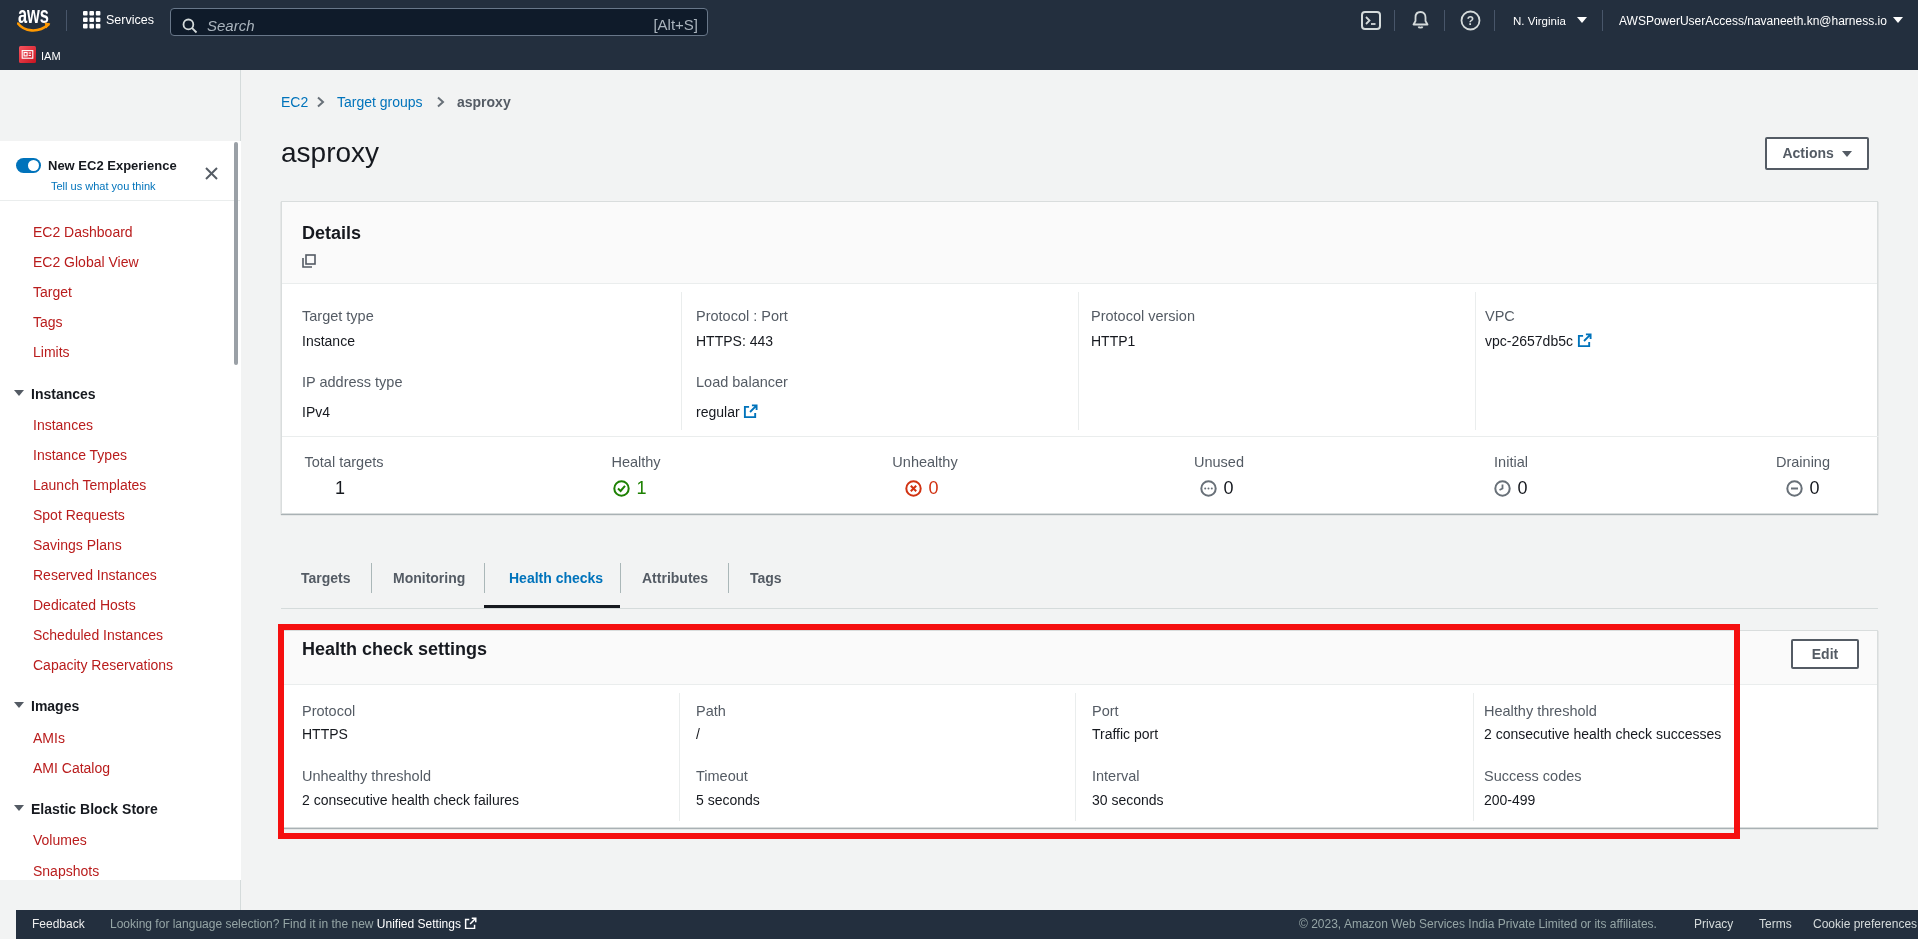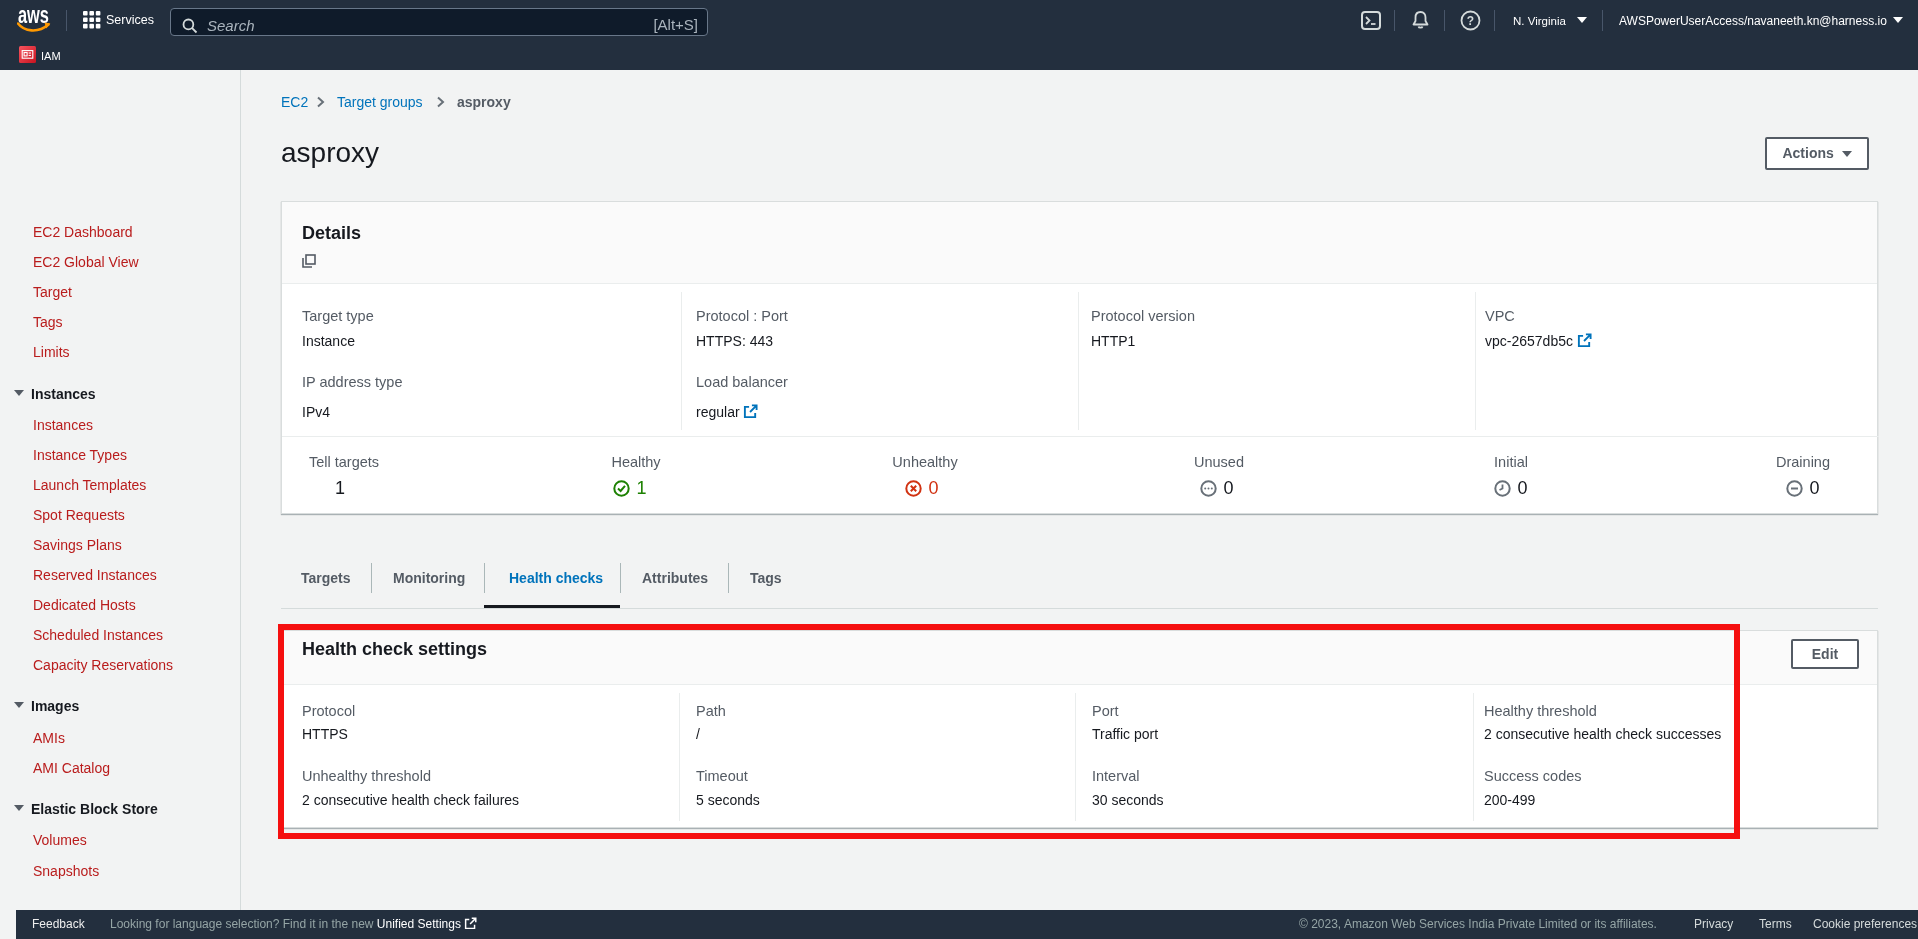--- a/index.html
+++ b/index.html
@@ -119,20 +119,33 @@
       <rect x="3.2" y="4.6" width="10.6" height="7.6"></rect>
       <rect x="5.1" y="6.5" width="3" height="3.4"></rect>
       <line x1="9.6" y1="7" x2="12" y2="7"></line>
       <line x1="9.6" y1="9.4" x2="12" y2="9.4"></line>
     </g>
   </svg>
   <span class="navtext" style="left:41px;top:50px;font-size:11px;line-height:12px">IAM</span>
 </div>
 
 <div id="sidebar-border"></div>
+<div id="sidepanel">
+  <div class="abs" style="left:16px;top:17px;width:25px;height:15px;border-radius:8px;background:#0073bb">
+    <div class="abs" style="left:12px;top:2px;width:11px;height:11px;border-radius:50%;background:#fff"></div>
+  </div>
+  <span class="abs" style="left:48px;top:17px;font-size:13px;font-weight:bold;color:#16191f;line-height:15px">New EC2 Experience</span>
+  <span class="abs" style="left:51px;top:39px;font-size:11px;color:#0073bb;line-height:13px">Tell us what you think</span>
+  <svg class="abs" style="left:204px;top:25px" width="15" height="15" viewBox="0 0 15 15">
+    <line x1="2" y1="2" x2="13" y2="13" stroke="#545b64" stroke-width="2"></line>
+    <line x1="13" y1="2" x2="2" y2="13" stroke="#545b64" stroke-width="2"></line>
+  </svg>
+  <div class="divider"></div>
+  <div id="sscroll"></div>
+</div>
 <div id="sidenav">
 <span class="snav" style="top:223px">EC2 Dashboard</span>
 <span class="snav" style="top:253px">EC2 Global View</span>
 <span class="snav" style="top:283px">Target</span>
 <span class="snav" style="top:313px">Tags</span>
 <span class="snav" style="top:343px">Limits</span>
 <div class="scaret" style="top:390px"></div>
       <span class="shead" style="top:385px">Instances</span>
 <span class="snav" style="top:416px">Instances</span>
 <span class="snav" style="top:446px">Instance Types</span>
@@ -195,21 +208,21 @@
 
   <span class="lbl" style="left:1203px;top:104px">VPC</span>
   <span class="val link" style="left:1203px;top:129px">vpc-2657db5c <svg width="15" height="15" viewBox="0 0 16 16" style="vertical-align:-2px">
           <path d="M13 9.5 L13 14 L2 14 L2 3 L6.5 3" stroke="#0073bb" stroke-width="2" fill="none"></path>
           <path d="M7.5 8.5 L14 2 M9.5 1.5 L14.5 1.5 L14.5 6.5" stroke="#0073bb" stroke-width="2" fill="none"></path>
         </svg></span>
 
   <div class="hdiv" style="left:0;top:234px;width:1597px"></div>
 
   <div class="stat" style="left:-88px;top:250px">
-    <div class="sl">Tell targets</div>
+    <div class="sl">Total targets</div>
     <div class="sv" style="position:relative;left:-4px">1</div>
   </div>
   <div class="stat" style="left:204px;top:250px">
     <div class="sl">Healthy</div>
     <div class="sv" style="color:#1d8102;position:relative;left:-6px"><svg width="17" height="17" viewBox="0 0 17 17">
             <circle cx="8.5" cy="8.5" r="7.2" stroke="#1d8102" stroke-width="2" fill="none"></circle>
             <path d="M5 8.6 L7.6 11 L12 5.8" stroke="#1d8102" stroke-width="2" fill="none"></path>
           </svg>1</div>
   </div>
   <div class="stat" style="left:493px;top:250px">

